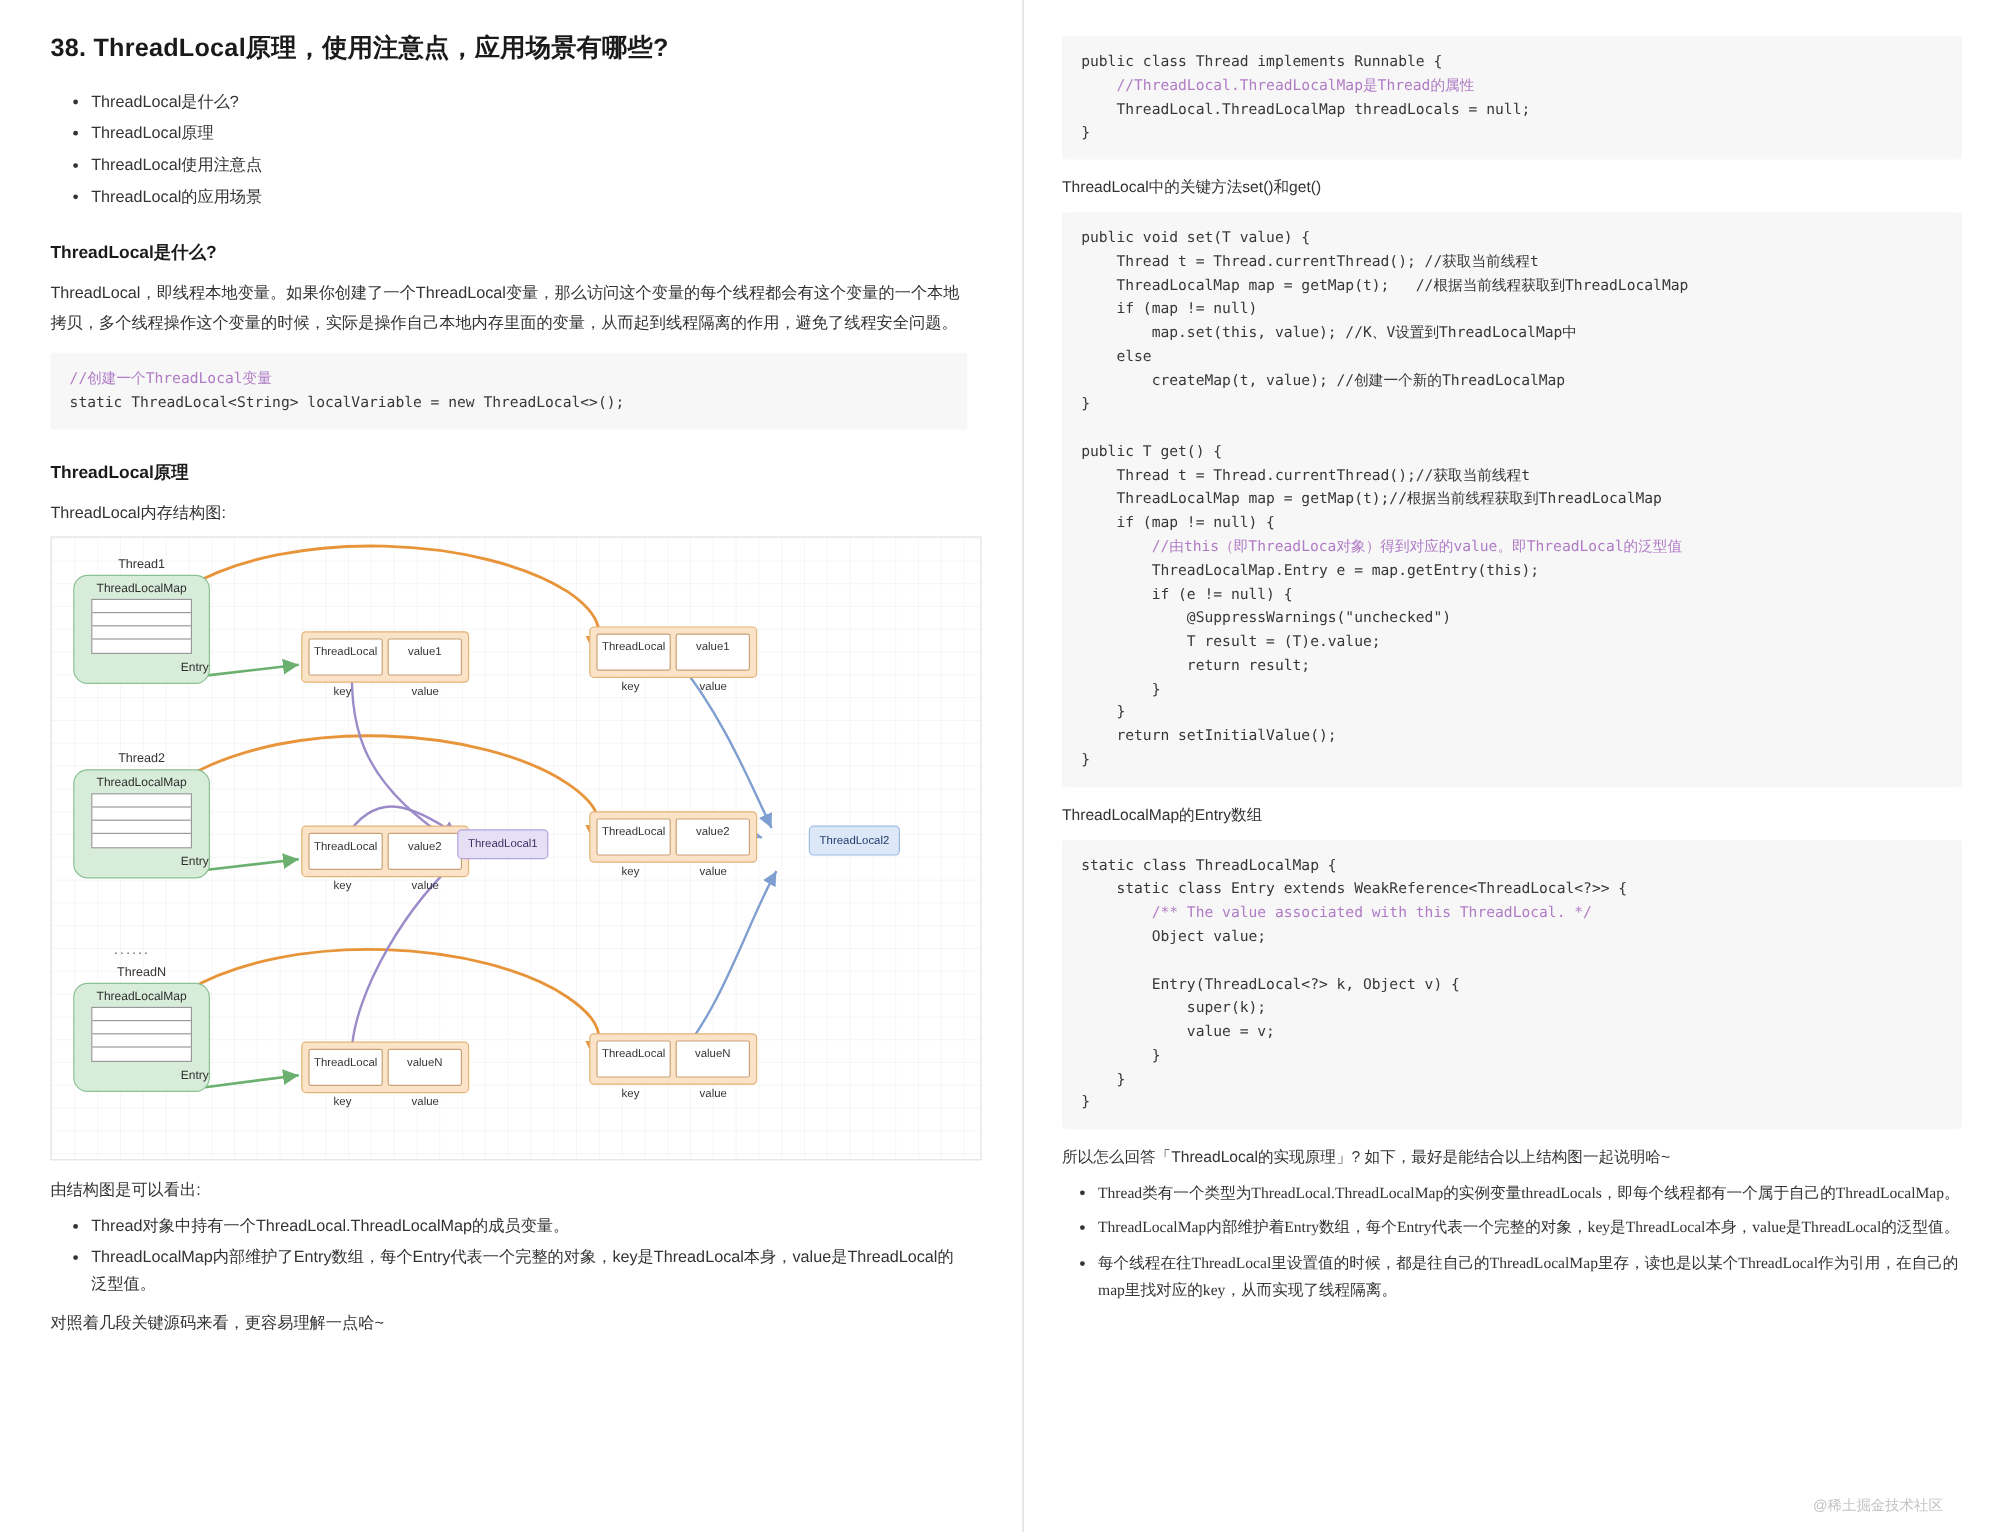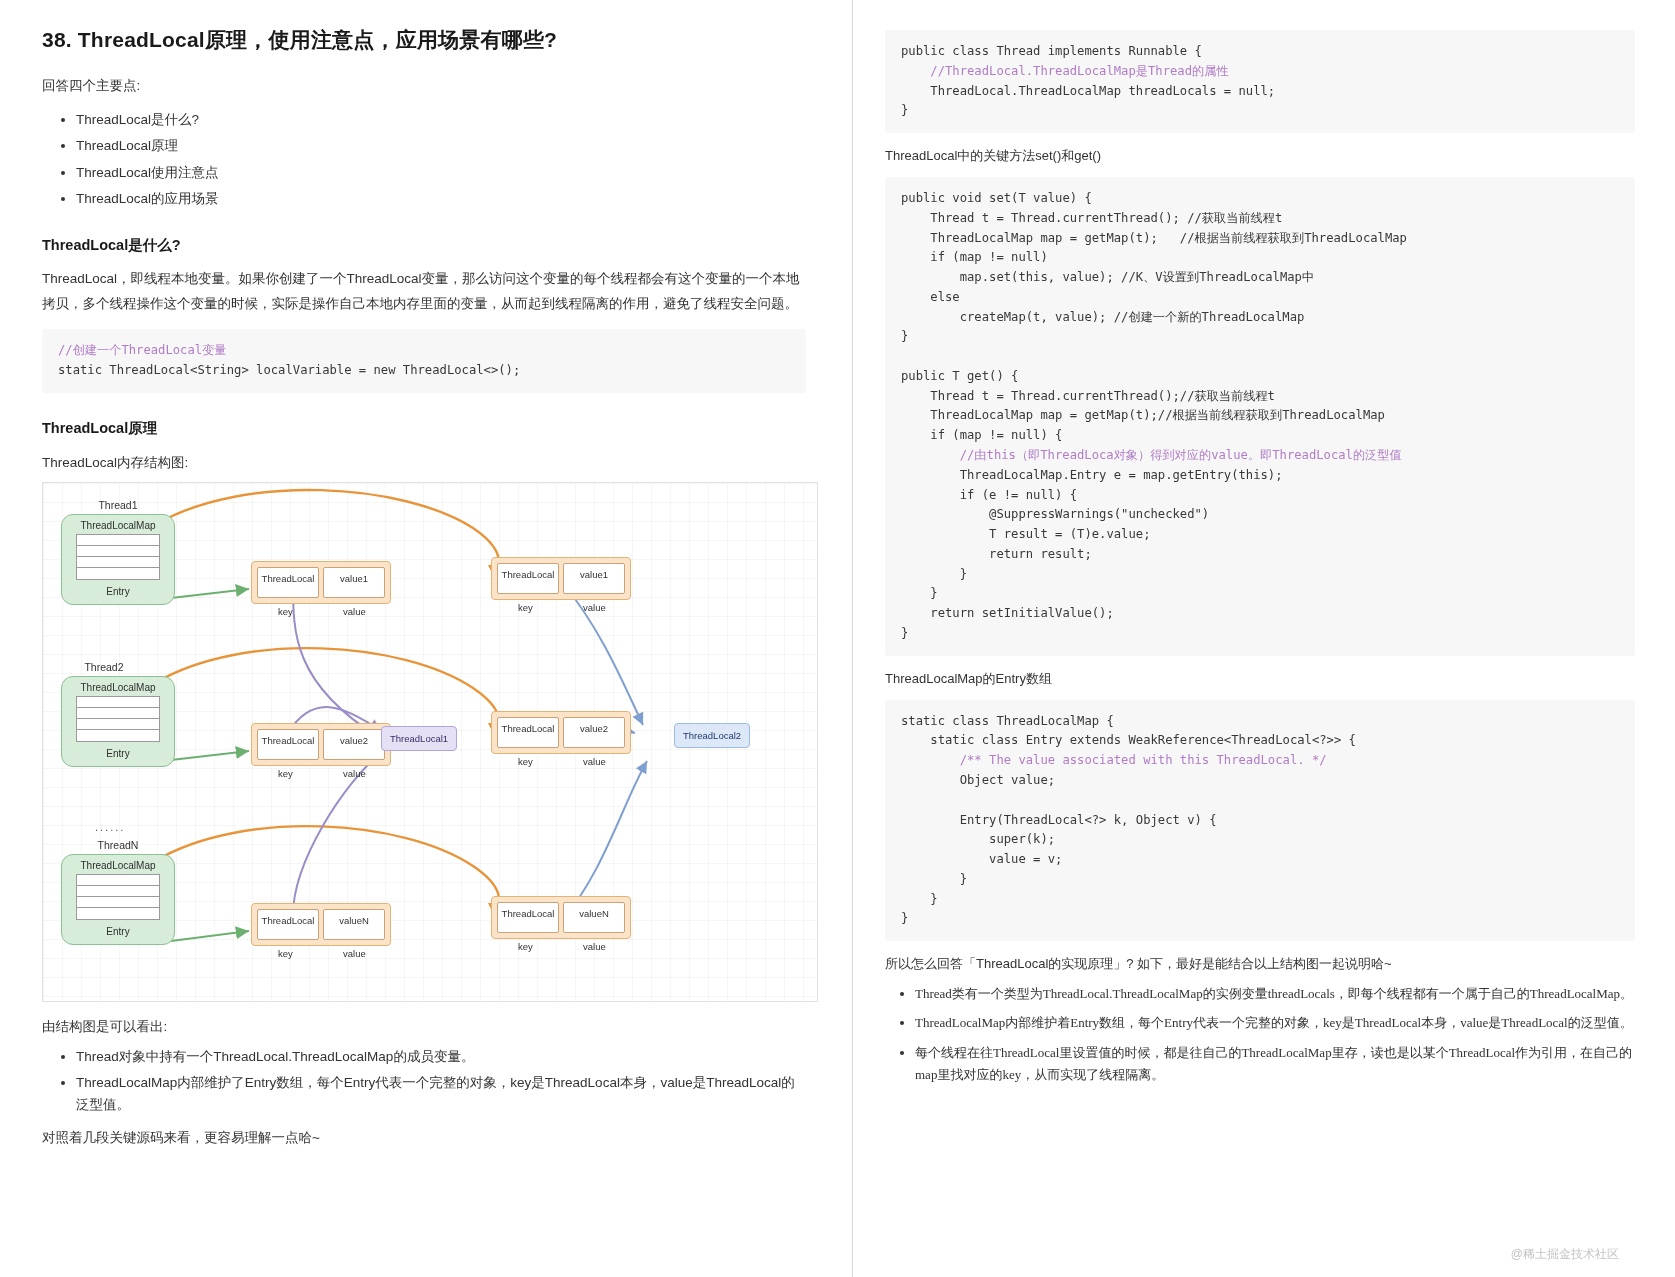--- a/index.html
+++ b/index.html
@@ -117,21 +117,21 @@
     border: 1px solid #9a9a9a;
     background: #fff;
   }
   .tlm-rows div {
     height: 11px;
     border-bottom: 1px solid #9a9a9a;
   }
   .tlm-rows div:last-child { border-bottom: none; }
   .entry-label {
     font-size: 10px;
-    text-align: center;
+    text-align: right;
     padding: 2px 0 7px 0;
     color: #2f2f2f;
   }
   .kv-box {
     position: absolute;
     background: #fbe3c7;
     border: 1px solid #e3b277;
     border-radius: 4px;
     padding: 5px;
     display: flex;
@@ -203,21 +203,20 @@
 </style>
 </head>
 <body>
 
 <div class="page">
 
   <div class="col-left">
 
     <h1 class="title">38. ThreadLocal原理，使用注意点，应用场景有哪些?</h1>
 
-    <p class="para">回答四个主要点:</p>
 
     <ul class="bullets">
       <li>ThreadLocal是什么?</li>
       <li>ThreadLocal原理</li>
       <li>ThreadLocal使用注意点</li>
       <li>ThreadLocal的应用场景</li>
     </ul>
 
     <h2 class="sub">ThreadLocal是什么?</h2>
     <p class="para">ThreadLocal，即线程本地变量。如果你创建了一个ThreadLocal变量，那么访问这个变量的每个线程都会有这个变量的一个本地拷贝，多个线程操作这个变量的时候，实际是操作自己本地内存里面的变量，从而起到线程隔离的作用，避免了线程安全问题。</p>
@@ -268,21 +267,21 @@
         <div class="tlm-title">ThreadLocalMap</div>
         <div class="tlm-rows">
             <div></div>
             <div></div>
             <div></div>
             <div></div>
           </div>
         <div class="entry-label">Entry</div>
       </div>
 
-      <div class="thread-label" style="left:4px; top:178px;">Thread2</div>
+      <div class="thread-label" style="left:18px; top:178px;">Thread2</div>
       <div class="thread-box" style="left:18px; top:193px;">
         <div class="tlm-title">ThreadLocalMap</div>
         <div class="tlm-rows">
             <div></div>
             <div></div>
             <div></div>
             <div></div>
           </div>
         <div class="entry-label">Entry</div>
       </div>

